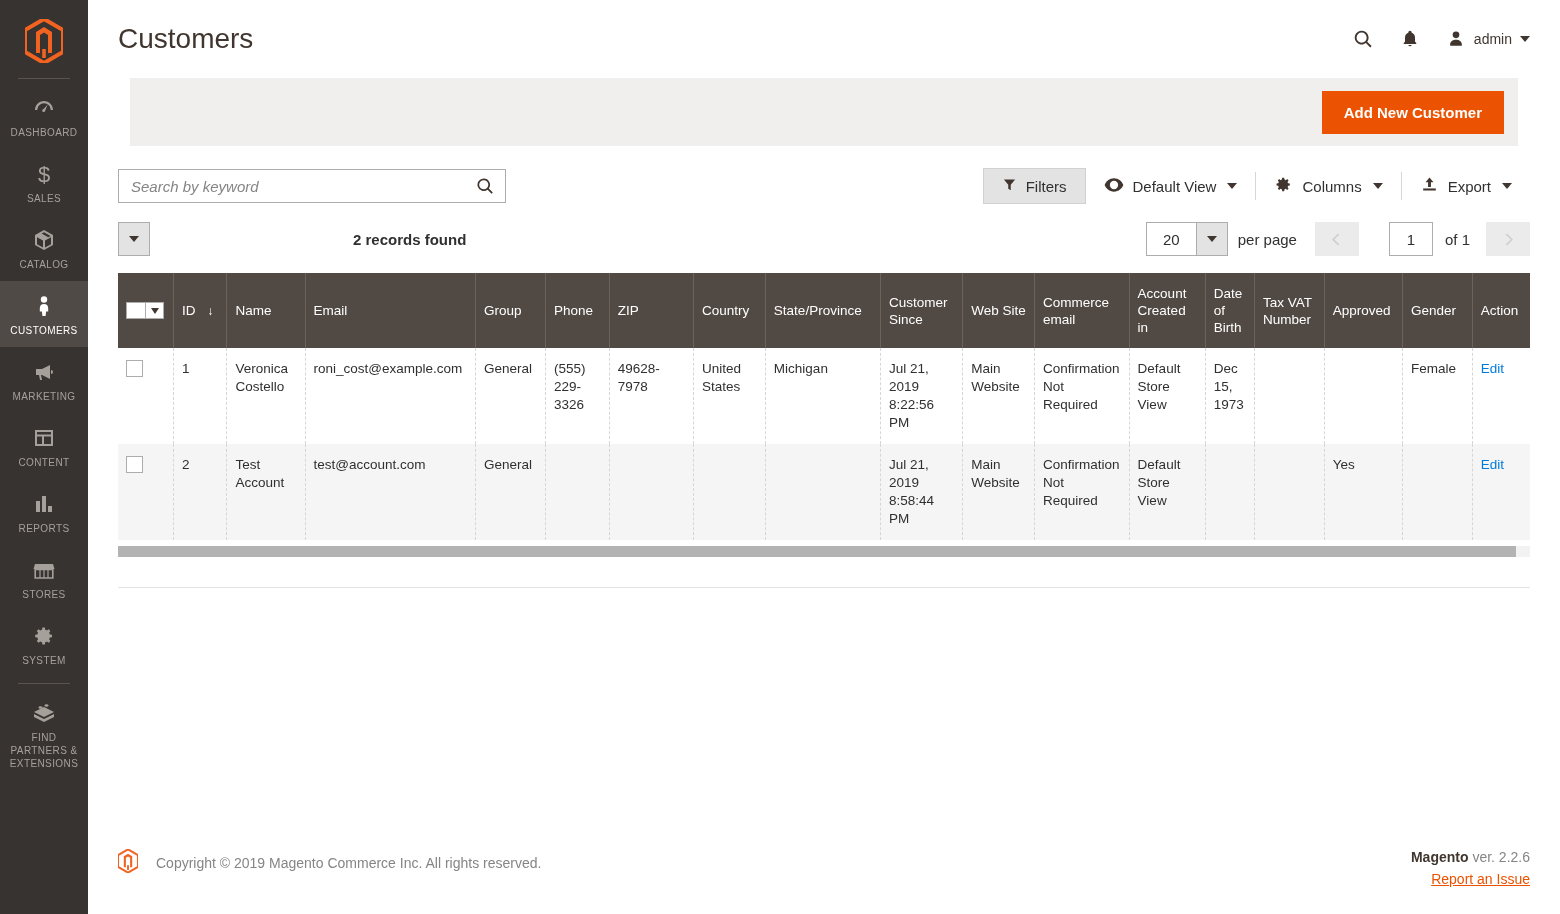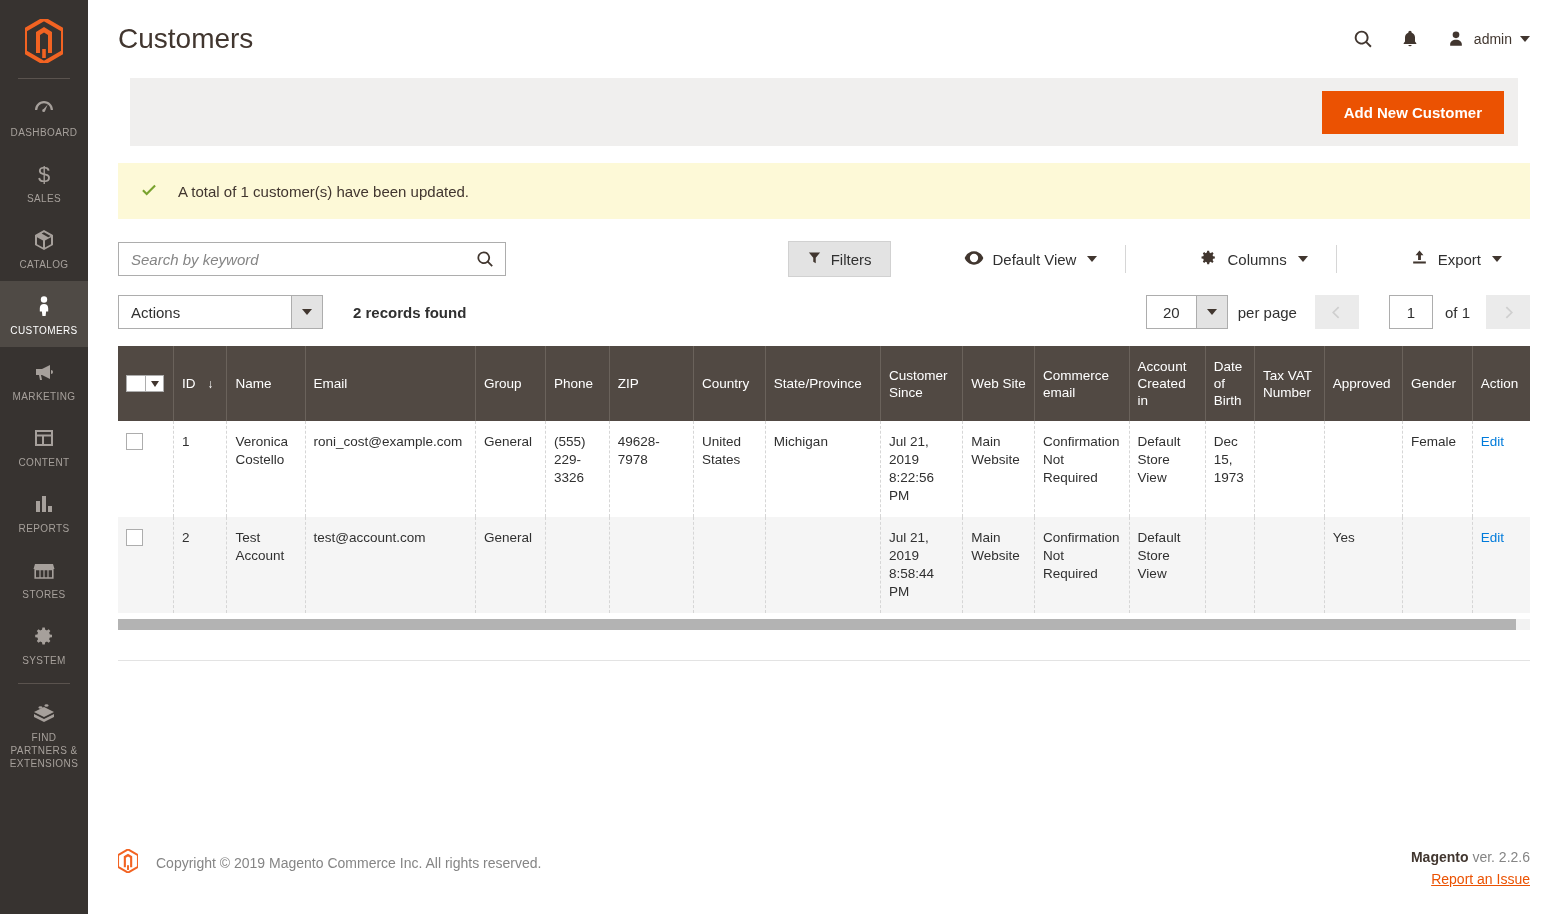--- a/index.html
+++ b/index.html
@@ -94,22 +94,22 @@
     background: none; border: none; cursor: pointer; display: flex; padding: 4px;
   }
   .toolbar-right { margin-left: auto; display: flex; align-items: center; }
   .filters-btn {
     display: flex; align-items: center; gap: 9px;
     background: #e3e3e3; border: 1px solid #d1d1d1;
     padding: 8px 18px; cursor: pointer; font-size: 15px; color: #303030;
   }
   .tb-group {
     display: flex; align-items: center; gap: 9px;
-    padding: 0 28px; cursor: pointer; font-size: 15px; color: #303030;
-    height: 34px; position: relative; margin-left: 45px;
+    padding: 0 18px; cursor: pointer; font-size: 15px; color: #303030;
+    height: 34px; position: relative;
   }
   .tb-sep { width: 1px; height: 28px; background: #d6d6d6; }
   .tb-caret {
     width: 0; height: 0; border-left: 5px solid transparent; border-right: 5px solid transparent;
     border-top: 6px solid #41362f; margin-left: 2px;
   }
 
   .grid-actions {
     margin: 18px 30px 0 30px; display: flex; align-items: center;
   }
@@ -339,28 +339,20 @@
           <span class="admin-name">admin</span>
           <span class="caret-dn"></span>
         </span>
       </div>
     </div>
 
     <div class="actions-bar">
       <button class="btn-primary">Add New Customer</button>
     </div>
 
-    <div class="msg-success">
-      <span class="check-ico">
-        <svg width="22" height="20" viewBox="0 0 24 24">
-            <path d="M9.2 17.4 3.8 12l1.8-1.8 3.6 3.6L18.4 4.6 20.2 6.4z" fill="#79a22e"></path>
-          </svg>
-      </span>
-      <span class="msg-text">A total of 1 customer(s) have been updated.</span>
-    </div>
 
     <div class="grid-toolbar">
       <div class="search-box">
         <input type="text" placeholder="Search by keyword" style="">
         <button class="search-btn">
           <svg width="20" height="20" viewBox="0 0 24 24">
               <path d="M10.5 3a7.5 7.5 0 1 0 4.6 13.4l4.8 4.8 1.5-1.5-4.8-4.8A7.5 7.5 0 0 0 10.5 3zm0 2a5.5 5.5 0 1 1 0 11 5.5 5.5 0 0 1 0-11z" fill="#41362f"></path>
             </svg>
         </button>
       </div>
@@ -409,21 +401,20 @@
               </svg>
           </span>
           <span>Export</span>
           <span class="tb-caret"></span>
         </div>
       </div>
     </div>
 
     <div class="grid-actions">
       <div class="select-wrap">
-        <div class="select-face">Actions</div>
         <div class="select-arrow">
           <span class="caret-dn"></span>
         </div>
       </div>
       <div class="records-found">2 records found</div>
 
       <div class="pager">
         <div class="pp-select">
           <div class="pp-face">20</div>
           <div class="select-arrow">

